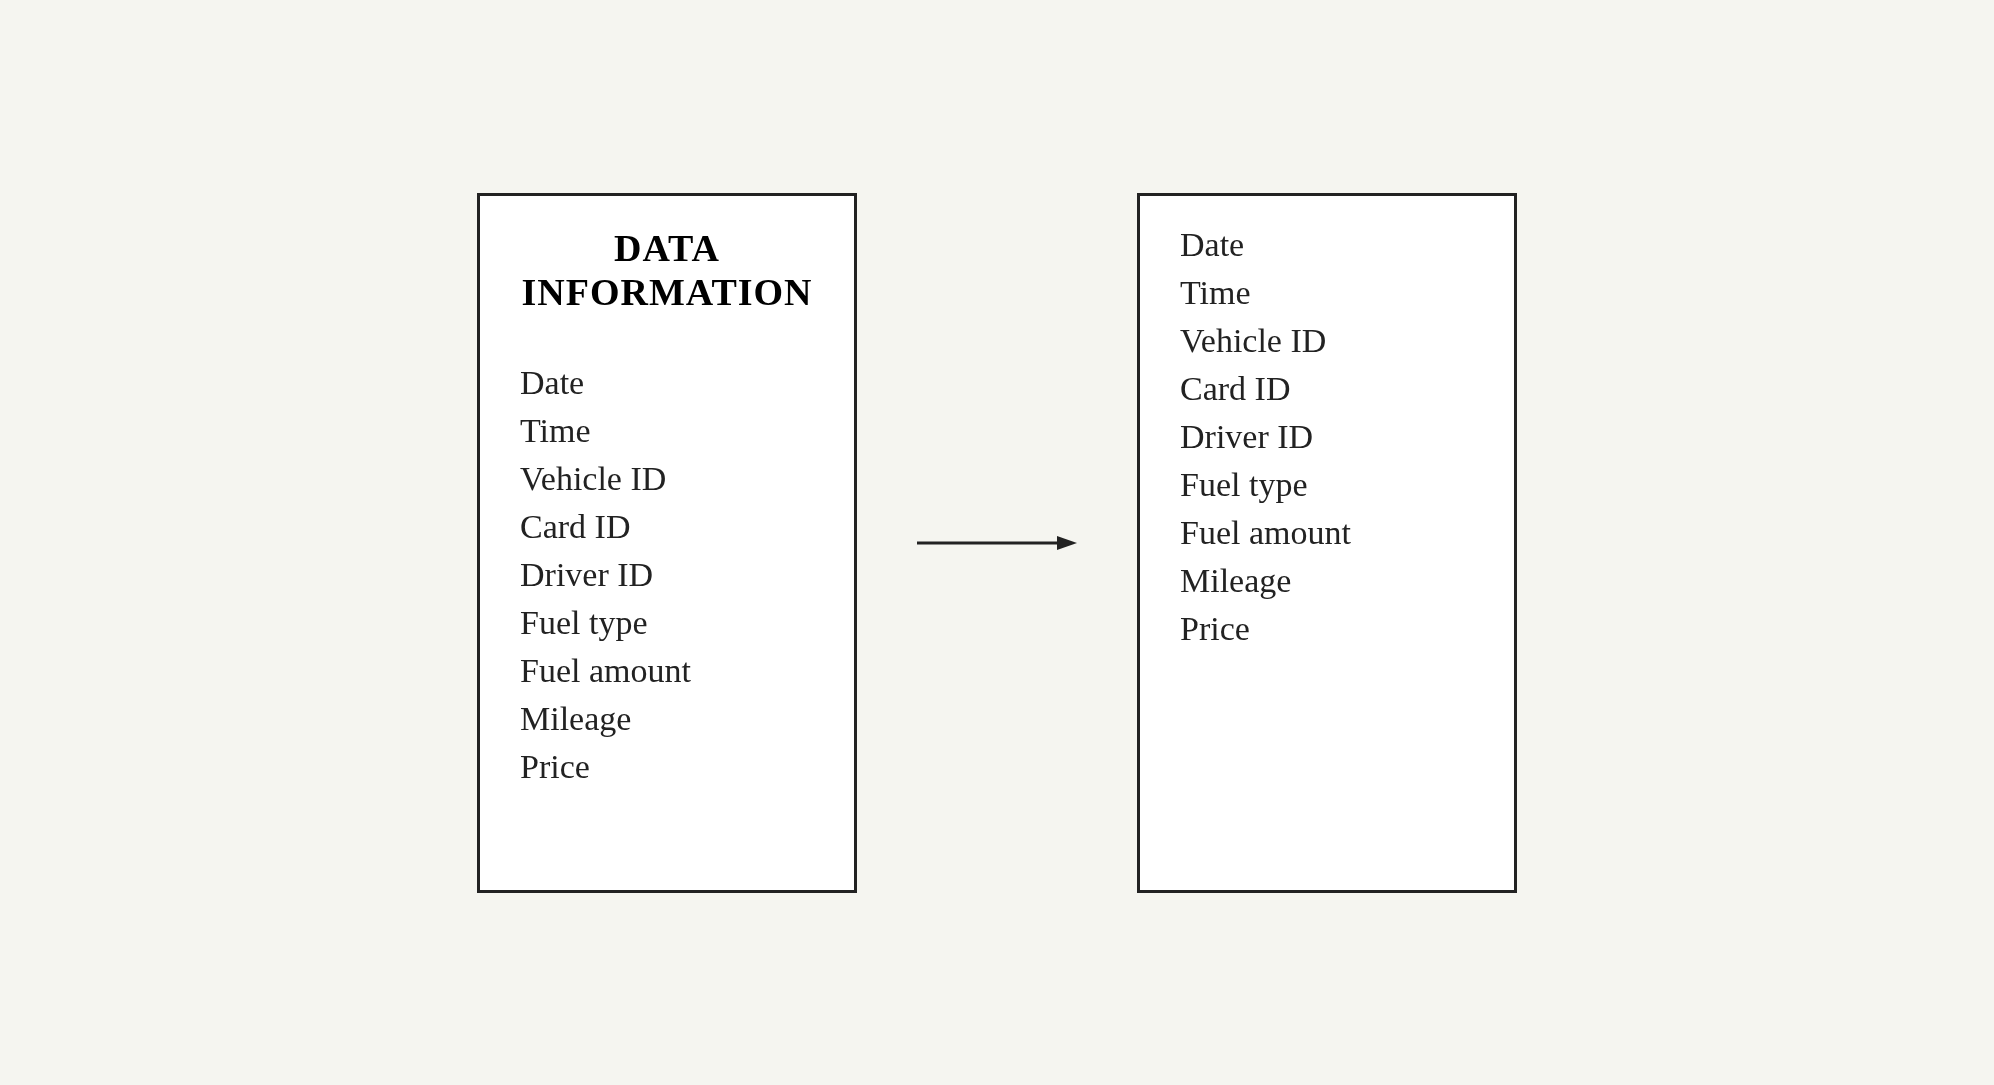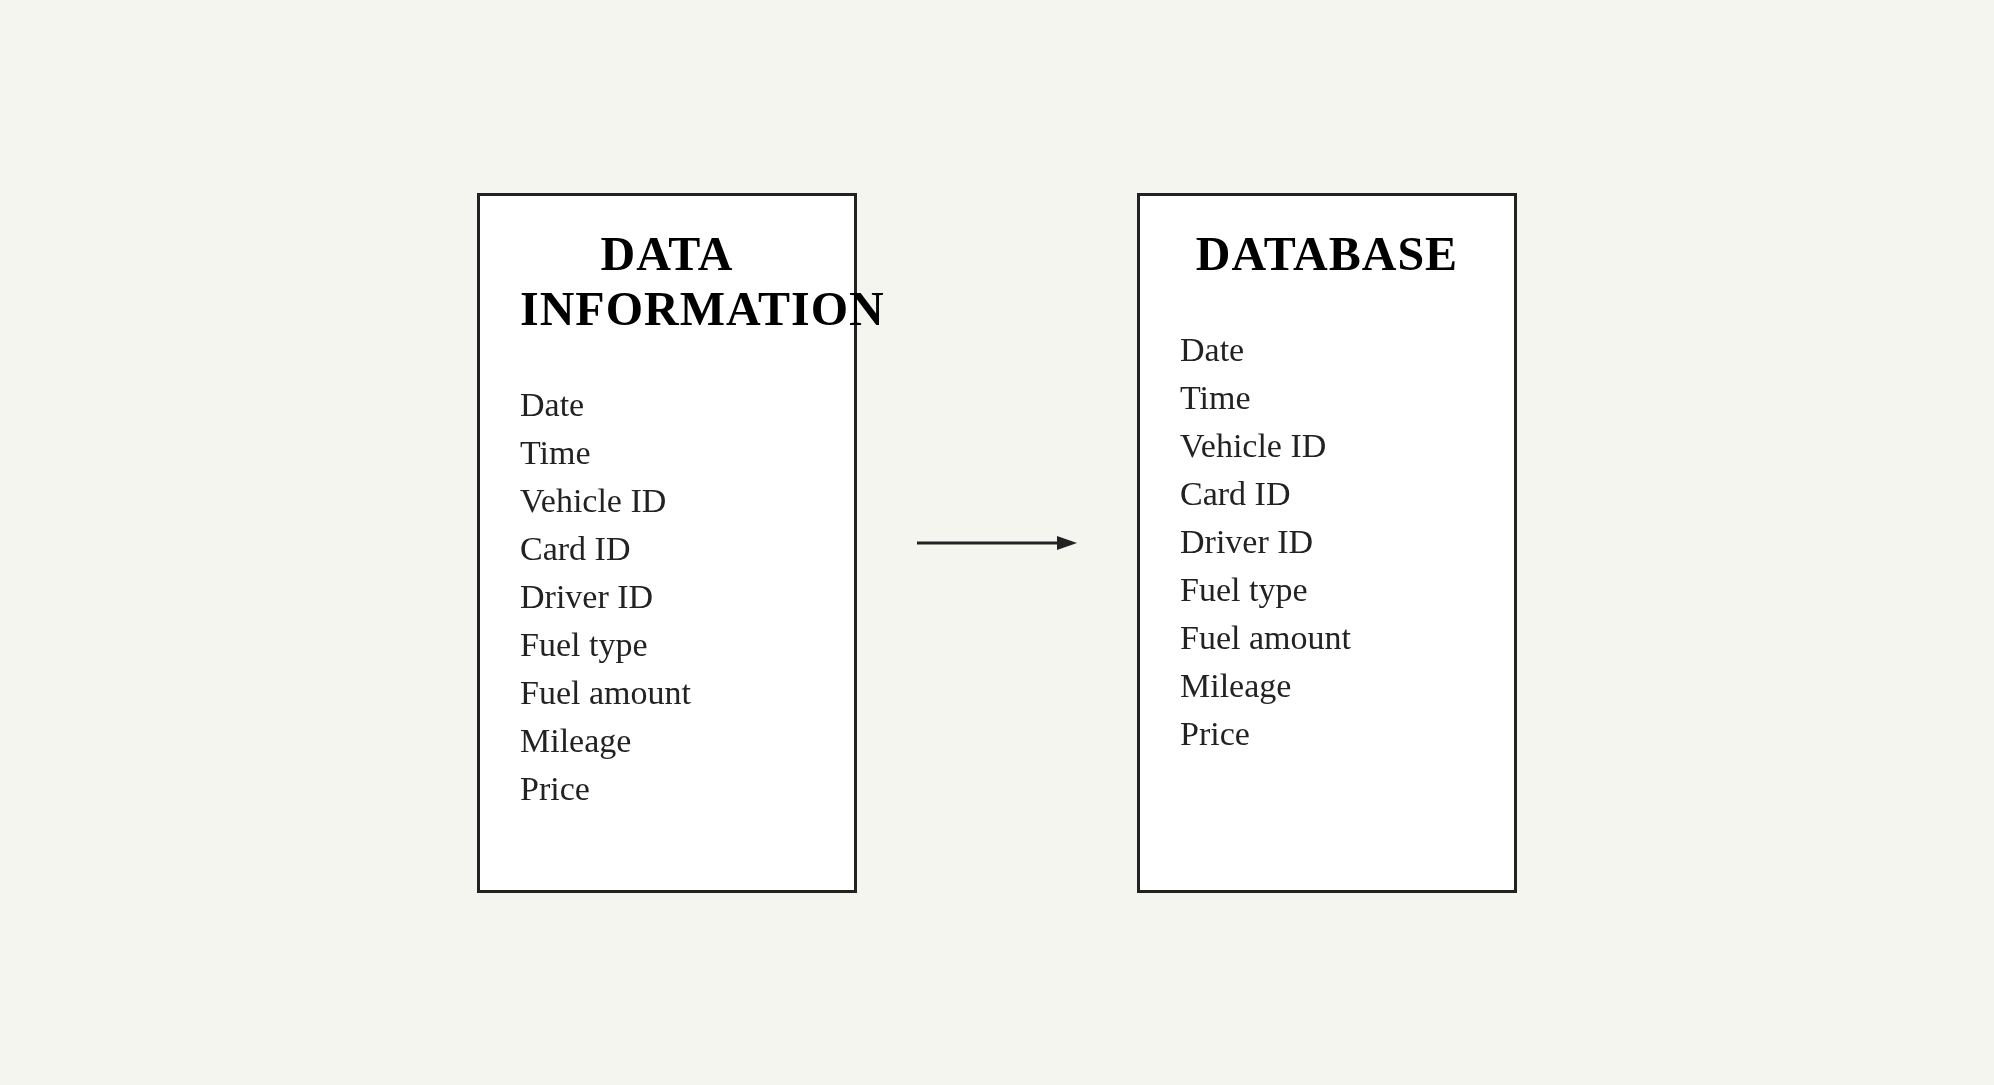--- a/index.html
+++ b/index.html
@@ -32,21 +32,21 @@
       border: 3px solid #222;
       width: 380px;
       min-height: 700px;
       padding: 30px 40px;
       background: #fff;
       display: flex;
       flex-direction: column;
     }
 
     .box-title {
-      font-size: 48px;
+      font-size: 38px;
       font-weight: 900;
       text-align: center;
       margin-bottom: 50px;
       font-family: 'Times New Roman', Times, serif;
       letter-spacing: 1px;
     }
 
     .box-items {
       list-style: none;
       display: flex;
@@ -121,23 +121,20 @@
 
   <div class="arrow-line">
     <svg width="160" height="30" viewBox="0 0 160 30">
       <line x1="0" y1="15" x2="140" y2="15" stroke="#222" stroke-width="3"></line>
       <polygon points="140,8 160,15 140,22" fill="#222"></polygon>
     </svg>
   </div>
 
 
   <div class="info-box">
-    <div class="box-title">
-      <span>DATABASE</span>
-    </div>
     <ul class="box-items">
       <li>Date</li>
       <li>Time</li>
       <li>Vehicle ID</li>
       <li>Card ID</li>
       <li>Driver ID</li>
       <li>Fuel type</li>
       <li>Fuel amount</li>
       <li>Mileage</li>
       <li>Price</li>

